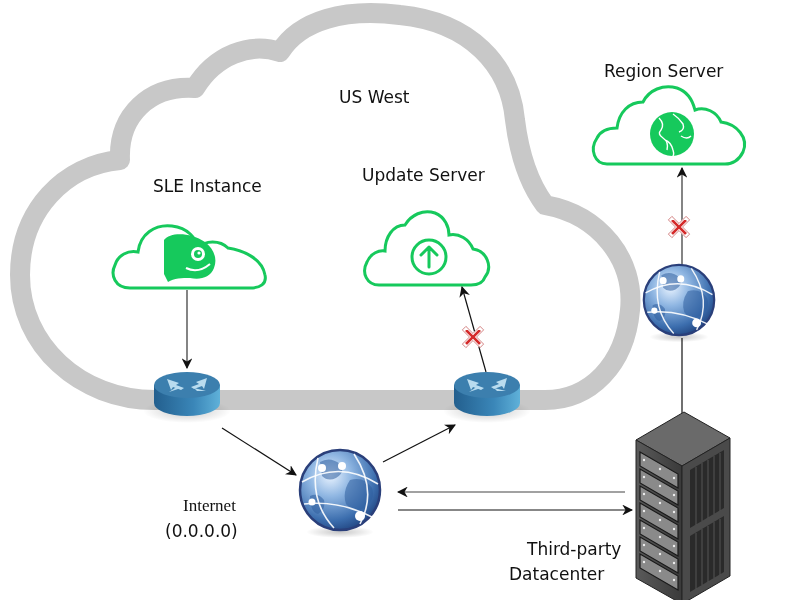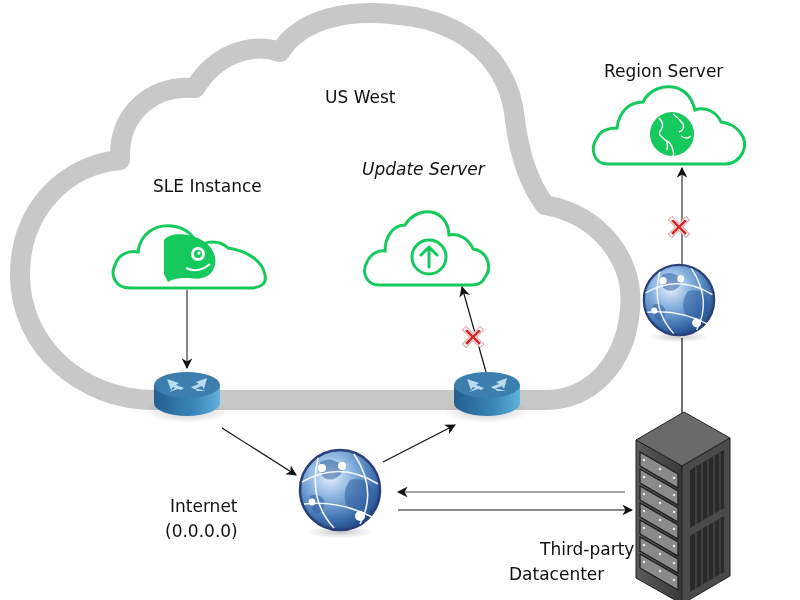--- a/index.html
+++ b/index.html
@@ -171,20 +171,20 @@
       <circle cx="8" cy="133" r="1.2"></circle>
         <circle cx="24" cy="142" r="1.2"></circle>
         <circle cx="38" cy="151" r="1.2"></circle>
       <circle cx="8" cy="150" r="1.2"></circle>
         <circle cx="24" cy="159" r="1.2"></circle>
         <circle cx="38" cy="168" r="1.2"></circle>
     </g>
   </g>
 </svg>
 
-<div class="lbl" style="left:325px;top:86px;">US West</div>
+<div class="lbl" style="left:339px;top:86px;">US West</div>
 <div class="lbl" style="left:153px;top:175px;">SLE Instance</div>
-<div class="lbl" style="left:362px;top:158px;font-style:italic;">Update Server</div>
+<div class="lbl" style="left:362px;top:164px;">Update Server</div>
 <div class="lbl" style="left:604px;top:60px;">Region Server</div>
-<div class="lbl" style="left:170px;top:495px;">Internet</div>
+<div class="lbl" style="left:183px;top:495px;font-family:Liberation Serif, serif;">Internet</div>
 <div class="lbl" style="left:165px;top:520px;">(0.0.0.0)</div>
-<div class="lbl" style="left:540px;top:538px;">Third-party</div>
+<div class="lbl" style="left:527px;top:538px;">Third-party</div>
 <div class="lbl" style="left:509px;top:563px;">Datacenter</div>
 
 </body></html>

